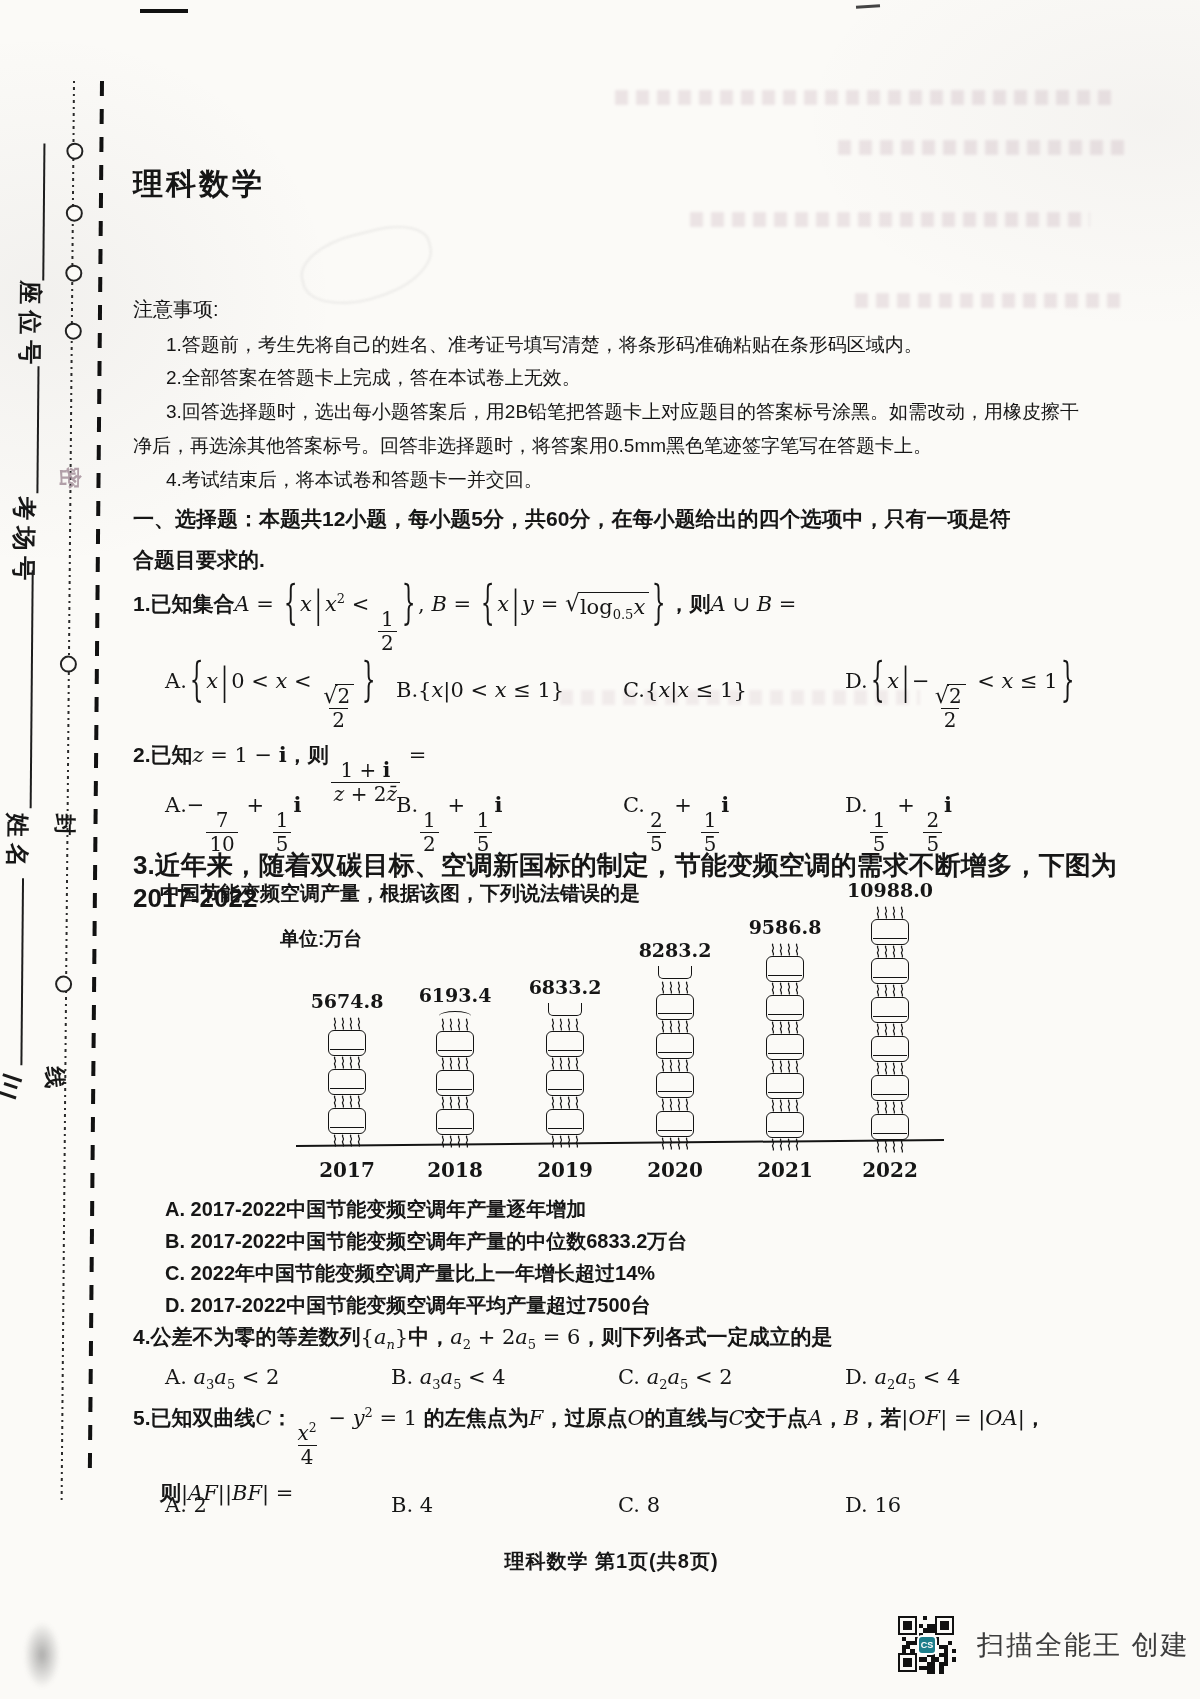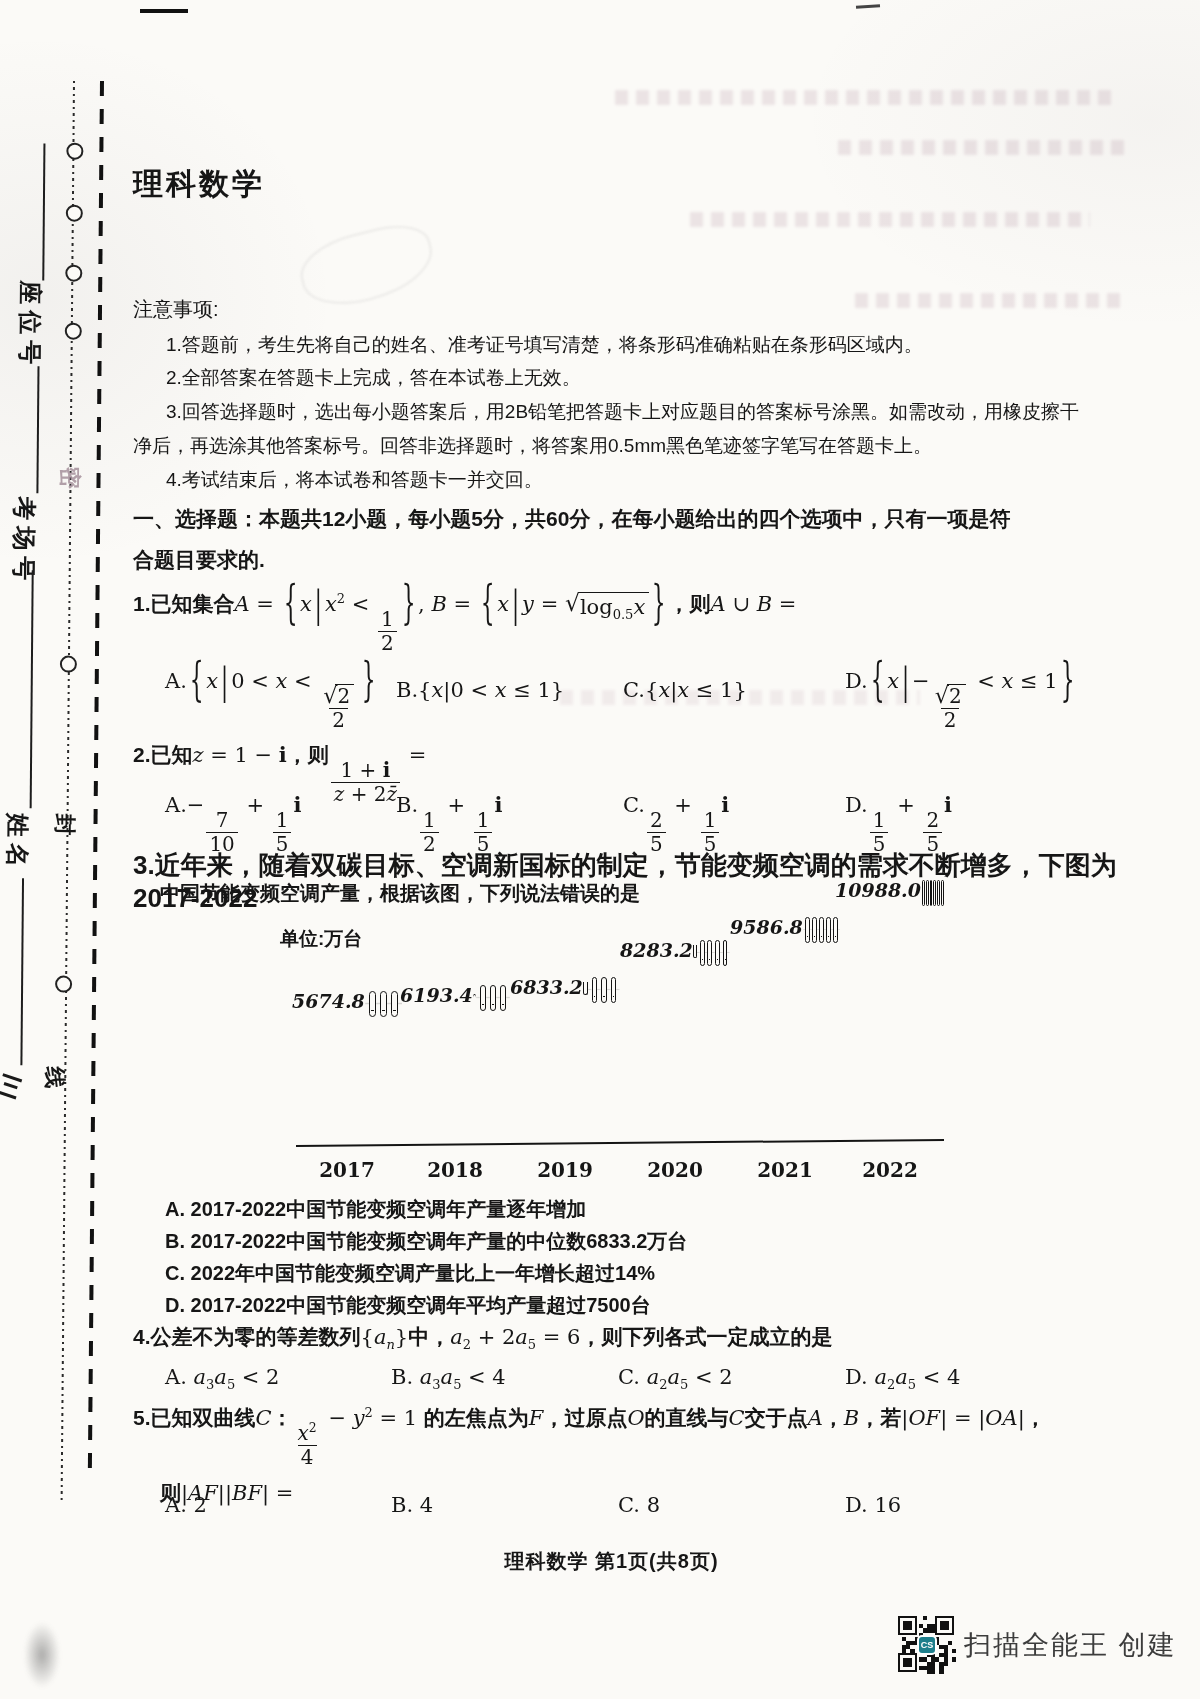--- a/index.html
+++ b/index.html
@@ -32,21 +32,21 @@
   
   #sidebar{left:0;top:80px;width:125px;height:1430px;transform:rotate(.5deg);transform-origin:top left;}
   .blankline{position:absolute;width:2px;background:#1d1d1d;}
   .vlabel{position:absolute;font-size:24px;font-weight:700;white-space:nowrap;
           transform:rotate(90deg);transform-origin:top left;letter-spacing:6px;}
   .dotline{position:absolute;width:2px;background-image:repeating-linear-gradient(#2a2a2a 0 2.5px,transparent 2.5px 6.5px);}
   .dashline{position:absolute;width:3.5px;background-image:repeating-linear-gradient(#111 0 15px,transparent 15px 28px);}
   .seal-ring{position:absolute;width:13px;height:13px;border:2px solid #222;border-radius:50%;background:#fbfaf7;}
   .sealchar{position:absolute;font-size:22px;font-weight:700;transform:rotate(90deg);transform-origin:top left;}
   
-  .chart-col{position:absolute;display:flex;align-items:center;width:110px;font-style:italic;}
+  .chart-col{position:absolute;display:flex;flex-direction:column;align-items:center;width:110px;}
   .chart-val{font-family:"DejaVu Serif",serif;font-weight:700;font-size:19px;margin-bottom:5px;}
   .ac-box{width:36px;height:24px;border:1.7px solid #141414;border-radius:6px;position:relative;background:#fbfaf7;}
   .ac-box::after{content:"";position:absolute;left:1px;right:1px;bottom:5px;border-top:1.4px solid #141414;}
   .ac-tray{width:32px;height:12px;border:1.7px solid #141414;border-top:none;border-radius:0 0 5px 5px;margin-bottom:2px;}
   .ac-linecap{width:32px;height:4px;border-top:1.9px solid #141414;border-radius:50%/100% 100% 0 0;margin-bottom:2px;}
   .year-label{position:absolute;width:90px;text-align:center;font-family:"DejaVu Serif",serif;
               font-weight:700;font-size:20px;}
   
   .ghost{position:absolute;height:15px;opacity:.16;filter:blur(1.6px);
     background:repeating-linear-gradient(90deg,#9a6f85 0 13px,transparent 13px 21px);}
@@ -433,21 +433,21 @@
   <div class="abs mathline" style="left:160px;top:1458px;margin-top:22px;"><span class="mc">则</span><span class="mt">|</span><span class="mi">AF</span><span class="mt">||</span><span class="mi">BF</span><span class="mt">| =</span></div>
   <div class="abs" style="left:133px;top:1492px;width:990px;height:36px;">
     <span class="q-option-abs mathline" style="left:32px;top:0;"><span class="mt">A. 2</span></span>
     <span class="q-option-abs mathline" style="left:258px;top:0;"><span class="mt">B. 4</span></span>
     <span class="q-option-abs mathline" style="left:485px;top:0;"><span class="mt">C. 8</span></span>
     <span class="q-option-abs mathline" style="left:712px;top:0;"><span class="mt">D. 16</span></span>
   </div>
 
   <div class="abs cjk" style="left:133px;top:1548px;width:957px;text-align:center;font-size:20px;letter-spacing:1px;">理科数学  第1页(共8页)</div>
 
-  <div class="abs" style="left:898px;top:1616px;display:flex;align-items:center;gap:8px;">
+  <div class="abs" style="left:898px;top:1616px;display:flex;align-items:center;gap:21px;">
     <div id="qr" style="position:relative;width:58px;height:58px;">
         <div style="position: absolute; left: 24.8571px; top: 0px; width: 4.14286px; height: 4.14286px; background: rgb(17, 17, 17);"></div>
         <div style="position: absolute; left: 20.7143px; top: 8.28571px; width: 4.14286px; height: 4.14286px; background: rgb(17, 17, 17);"></div>
         <div style="position: absolute; left: 29px; top: 8.28571px; width: 4.14286px; height: 4.14286px; background: rgb(17, 17, 17);"></div>
         <div style="position: absolute; left: 33.1429px; top: 8.28571px; width: 4.14286px; height: 4.14286px; background: rgb(17, 17, 17);"></div>
         <div style="position: absolute; left: 24.8571px; top: 12.4286px; width: 4.14286px; height: 4.14286px; background: rgb(17, 17, 17);"></div>
         <div style="position: absolute; left: 29px; top: 12.4286px; width: 4.14286px; height: 4.14286px; background: rgb(17, 17, 17);"></div>
         <div style="position: absolute; left: 33.1429px; top: 12.4286px; width: 4.14286px; height: 4.14286px; background: rgb(17, 17, 17);"></div>
         <div style="position: absolute; left: 20.7143px; top: 16.5714px; width: 4.14286px; height: 4.14286px; background: rgb(17, 17, 17);"></div>
         <div style="position: absolute; left: 4.14286px; top: 20.7143px; width: 4.14286px; height: 4.14286px; background: rgb(17, 17, 17);"></div>

